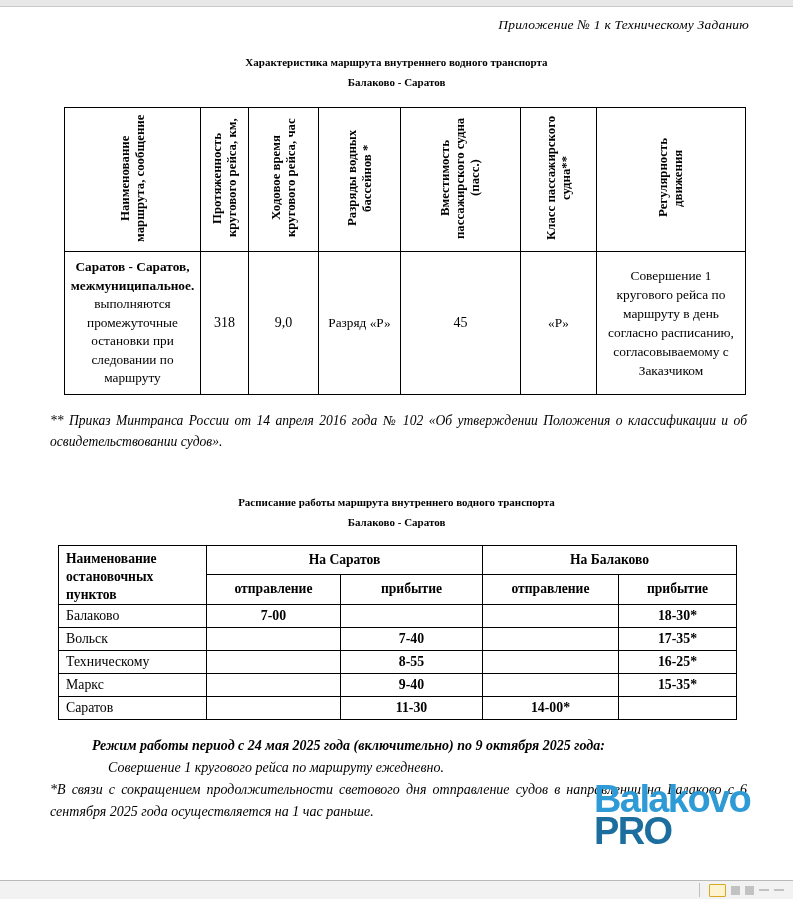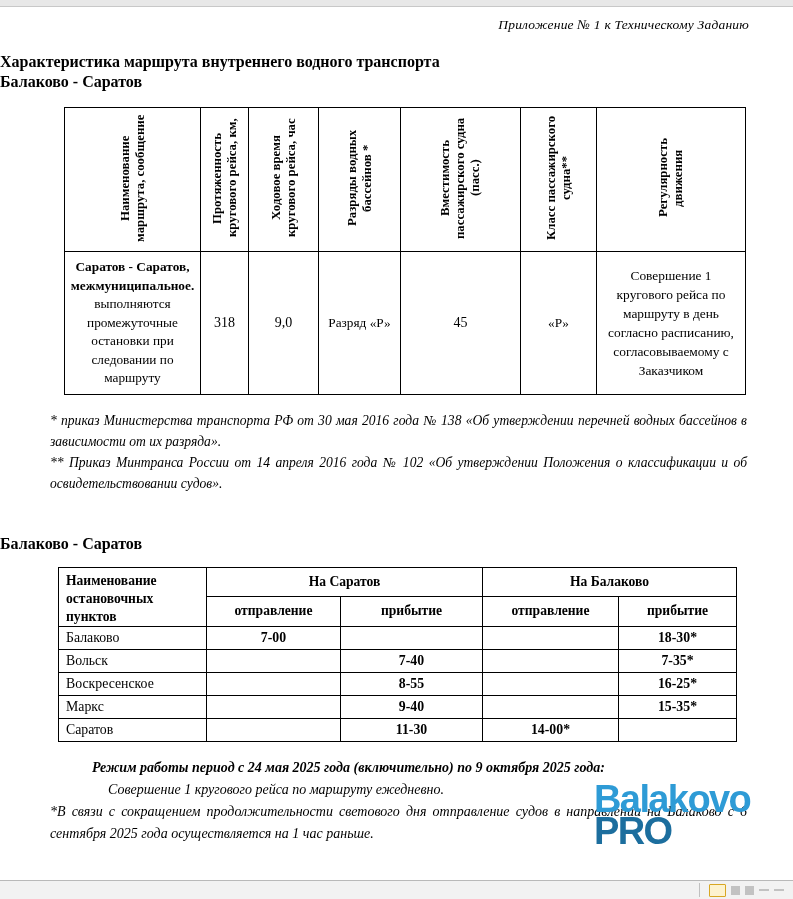--- a/index.html
+++ b/index.html
@@ -81,22 +81,23 @@
   .appendix {
     text-align: right;
     padding: 10px 44px 0 0;
     font-style: italic;
     font-size: 13.5px;
     letter-spacing: .2px;
   }
 
   
   .doc-title {
-    font-weight: bold;
-    font-size: 16px;
+    text-align: center;
+    font-weight: bold;
+    font-size: 11px;
     line-height: 20px;
     margin-top: 19px;
   }
   .doc-title .l2 { display: block; }
 
   .sub-title-italic {
     text-align: center;
     font-style: italic;
     font-size: 14px;
     margin-top: 3px;
@@ -281,25 +282,25 @@
           <td class="cell-small">Разряд «Р»</td>
           <td class="cell-num">45</td>
           <td class="cell-small">«Р»</td>
           <td class="cell-reg">Совершение 1 кругового рейса по маршруту в день согласно расписанию, согласовываемому с Заказчиком</td>
         </tr>
       </tbody>
         </table>
     </div>
 
     <div class="footnotes">
-      <p>* приказ Министерства транспорта РФ от 30 мая 2016 года № 138 «Об утверждении перечней водных бассейнов в зависимости от их разряда».</p>
       <p>** Приказ Минтранса России от 14 апреля 2016 года № 102 «Об утверждении Положения о классификации и об освидетельствовании судов».</p>
     </div>
 
     <div class="doc-title" style="margin-top:40px">
+      <span>Расписание работы маршрута внутреннего водного транспорта</span>
       <span class="l2">Балаково - Саратов</span>
     </div>
 
     <div class="t2-wrap">
       <table class="t2">
         <colgroup>
           <col style="width:148px">
             <col style="width:134px">
             <col style="width:142px">
           <col style="width:136px">
@@ -322,24 +323,24 @@
           <td class="time">7-00</td>
           <td class="time"></td>
           <td class="time"></td>
           <td class="time">18-30*</td>
         </tr>
         <tr>
           <td class="stop">Вольск</td>
           <td class="time"></td>
           <td class="time">7-40</td>
           <td class="time"></td>
-          <td class="time">7-35*</td>
-        </tr>
-        <tr>
-          <td class="stop">Воскресенское</td>
+          <td class="time">17-35*</td>
+        </tr>
+        <tr>
+          <td class="stop">Техническому</td>
           <td class="time"></td>
           <td class="time">8-55</td>
           <td class="time"></td>
           <td class="time">16-25*</td>
         </tr>
         <tr>
           <td class="stop">Маркс</td>
           <td class="time"></td>
           <td class="time">9-40</td>
           <td class="time"></td>

